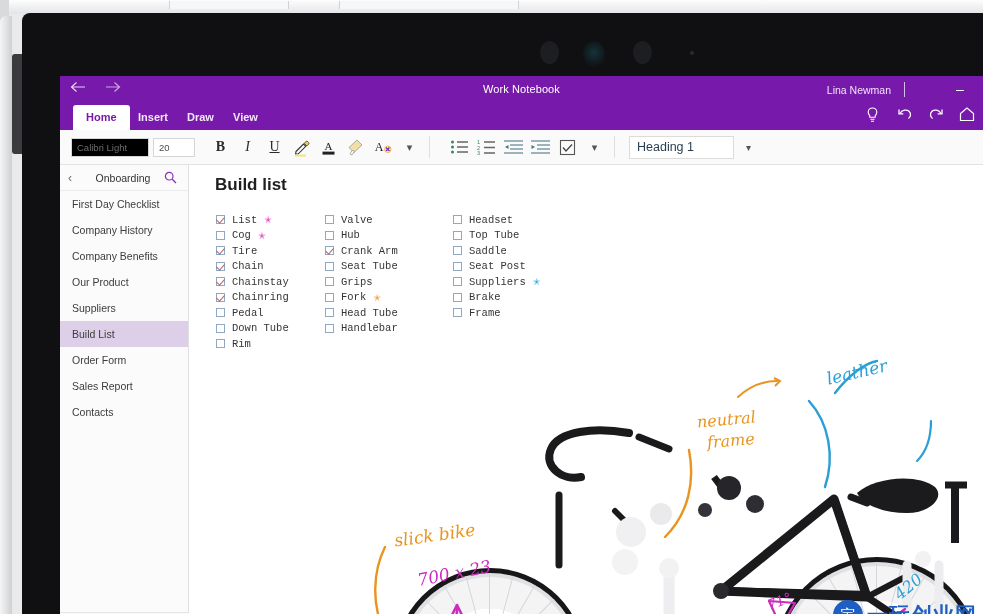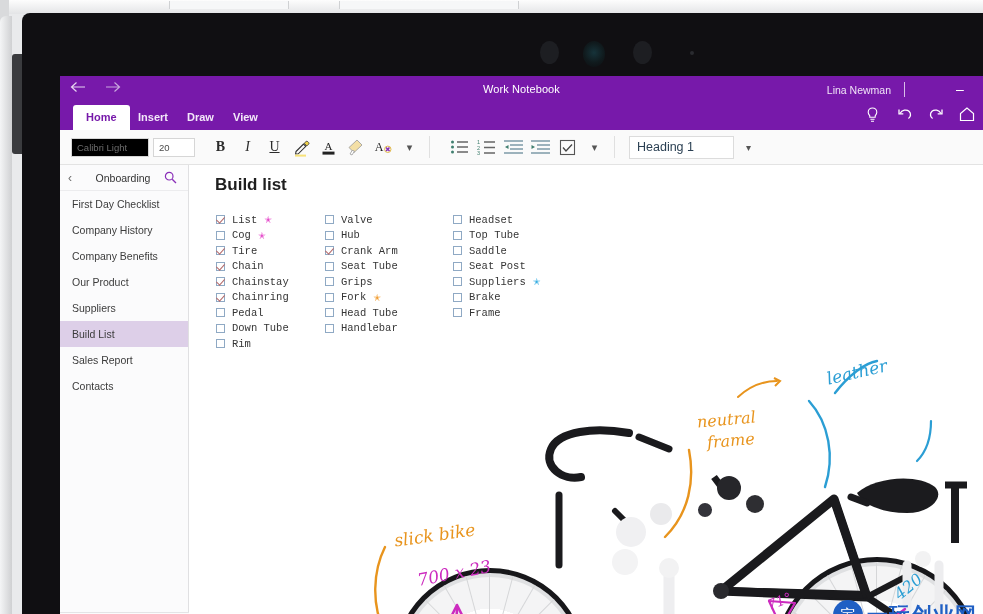--- a/index.html
+++ b/index.html
@@ -453,20 +453,23 @@
             <span>Company Benefits</span>
           </div>
         <div class="page-item">
             <span>Our Product</span>
           </div>
         <div class="page-item">
             <span>Suppliers</span>
           </div>
         <div class="page-item selected">
             <span>Build List</span>
+          </div>
+        <div class="page-item">
+            <span>Order Form</span>
           </div>
         <div class="page-item">
             <span>Sales Report</span>
           </div>
         <div class="page-item">
             <span>Contacts</span>
           </div>
 
         <div id="add-page">
           <span class="plus">+</span>

